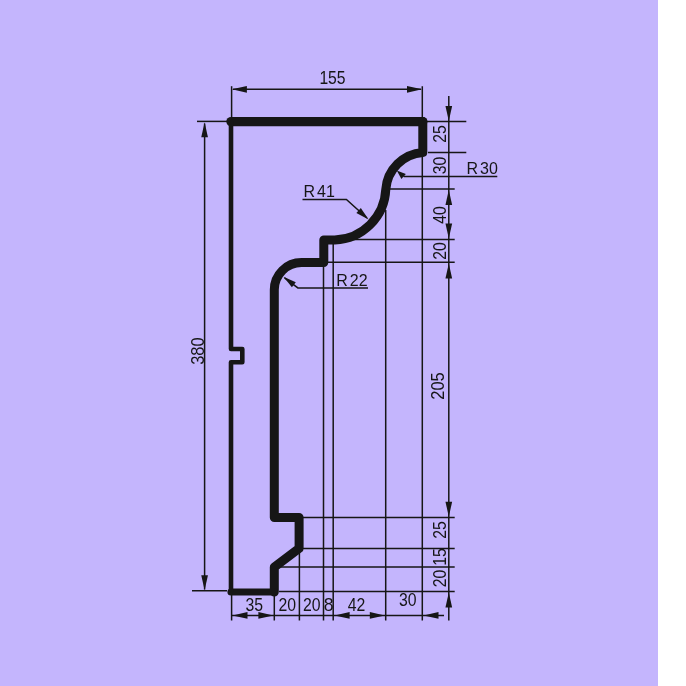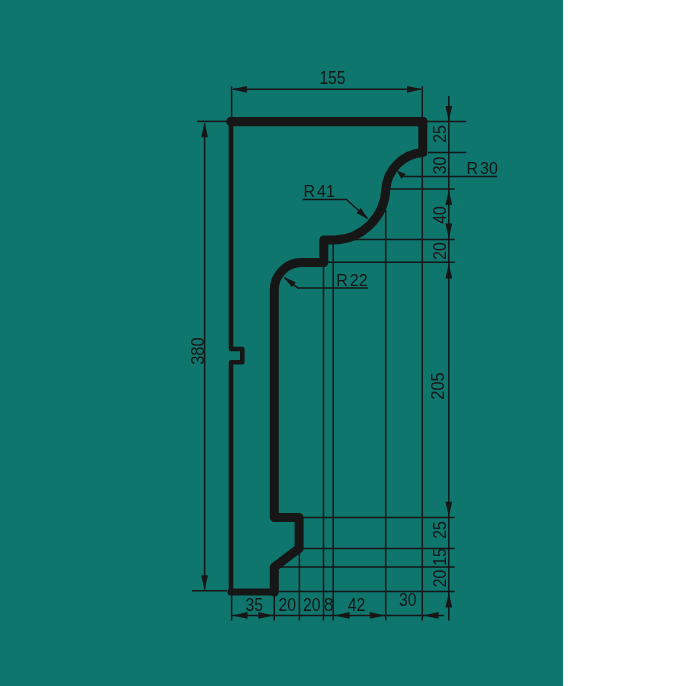--- a/index.html
+++ b/index.html
@@ -1,16 +1,16 @@
 <!DOCTYPE html>
 <html><head>
 <meta charset="utf-8">
 <style>
   html,body{margin:0;padding:0;background:#fff;}
-  .wrap{width:563px;height:686px;position:relative;background:#0f766e;will-change:transform;}
+  .wrap{width:658px;height:686px;position:relative;background:#c4b5fd;will-change:transform;}
   svg{display:block;}
   text{font-family:"Liberation Sans",sans-serif;fill:#161616;}
 </style>
 </head>
 <body>
 <div class="wrap">
 <svg width="686" height="686" viewBox="0 0 686 686">
 
   <g stroke="#161616" stroke-width="1.5" fill="none">
     <line x1="231.6" y1="86.2" x2="231.6" y2="119.0"></line>

